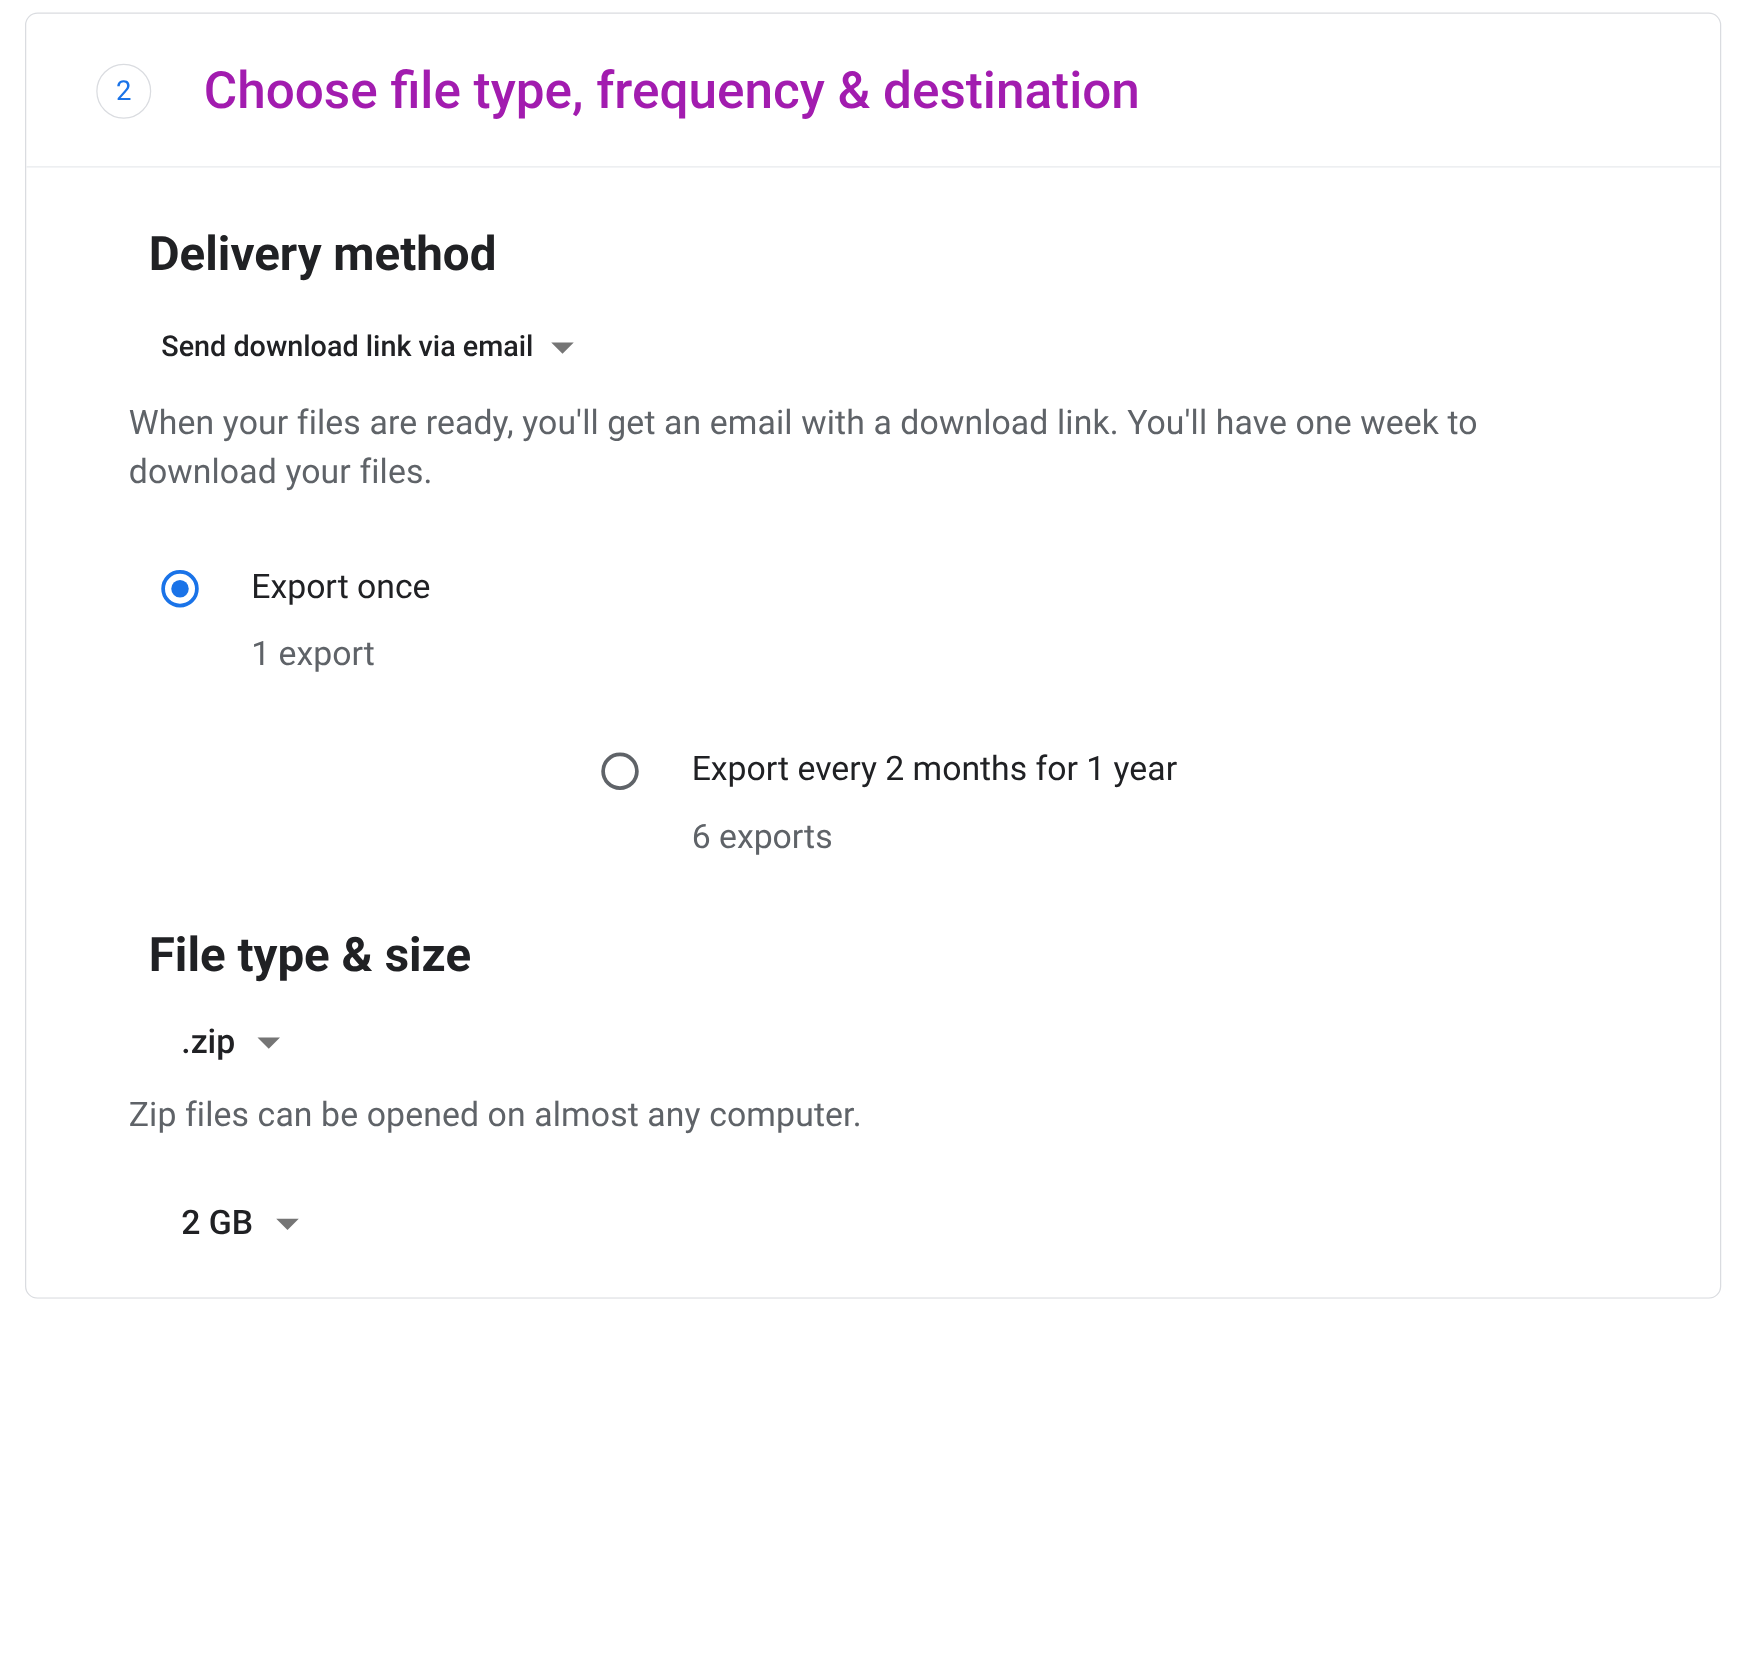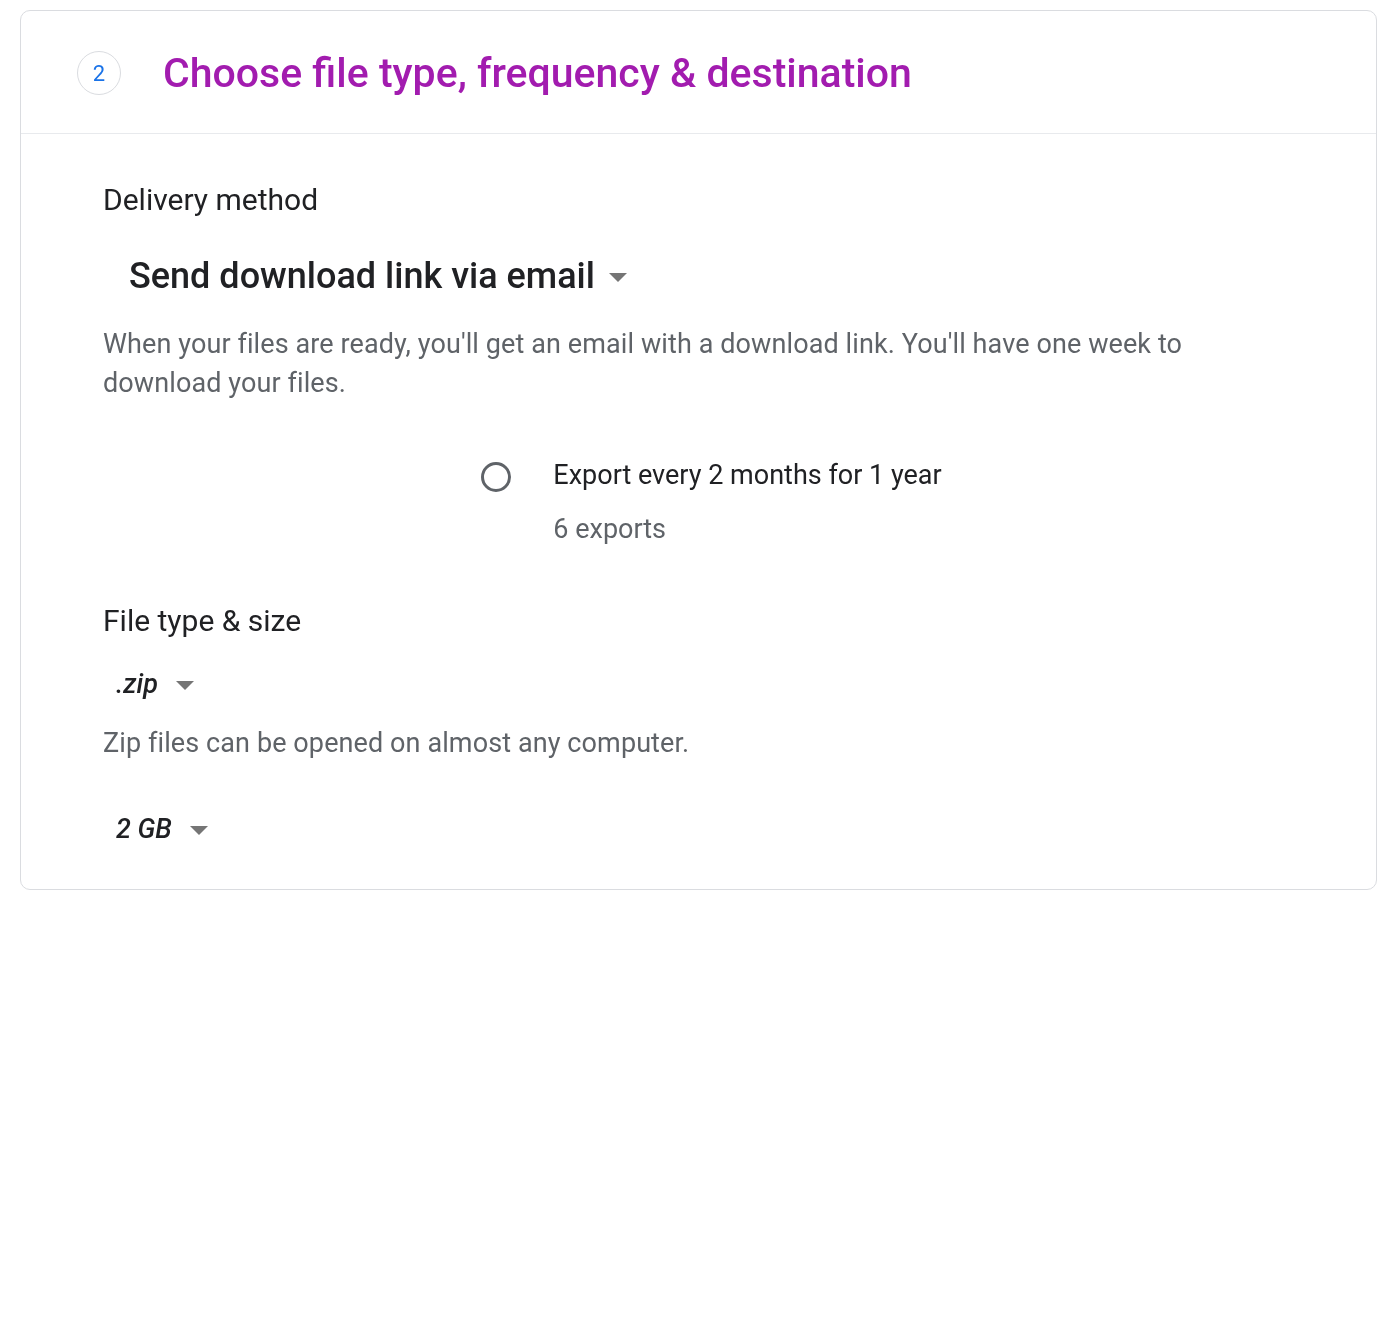--- a/index.html
+++ b/index.html
@@ -43,38 +43,39 @@
     .card-title {
       font-size: 41px;
       font-weight: 500;
       color: #a21caf;
       letter-spacing: 0;
     }
     .card-body {
       padding: 48px 82px 20px 82px;
     }
     .section-heading {
-      font-size: 30px;
-      font-weight: 400;
+      font-size: 38px;
+      font-weight: 700;
       color: #202124;
       margin-bottom: 38px;
+      margin-left: 16px;
     }
     .section-heading.tight {
       margin-bottom: 30px;
     }
     .dropdown-row {
       display: inline-flex;
       align-items: center;
       gap: 14px;
       cursor: pointer;
       margin-left: 26px;
       margin-bottom: 28px;
     }
     .dropdown-label {
-      font-size: 36px;
+      font-size: 23px;
       font-weight: 500;
       color: #202124;
       text-align: center;
     }
     .dropdown-caret {
       width: 0;
       height: 0;
       border-left: 9px solid transparent;
       border-right: 9px solid transparent;
       border-top: 9px solid #757575;
@@ -143,23 +144,22 @@
     .radio-sublabel {
       font-size: 27px;
       color: #5f6368;
       font-weight: 400;
     }
     .dropdown-small {
       display: inline-flex;
       align-items: center;
       gap: 18px;
       cursor: pointer;
-      margin-left: 13px;
+      margin-left: 42px;
       margin-bottom: 24px;
-      font-style: italic;
     }
     .dropdown-small-label {
       font-size: 27px;
       font-weight: 500;
       color: #202124;
     }
     .last-desc {
       margin-bottom: 0;
     }
   </style>
@@ -180,20 +180,27 @@
     <div class="dropdown-row">
       <span class="dropdown-label">Send download link via email</span>
       <span class="dropdown-caret"></span>
     </div>
 
     <div class="description">When your files are ready, you'll get an email with a download link. You'll have one week to download your files.</div>
 
     
 
     <div class="radio-group">
+      <div class="radio-item">
+        <div class="radio-circle selected"></div>
+        <div class="radio-text-group">
+          <div class="radio-label">Export once</div>
+          <div class="radio-sublabel">1 export</div>
+        </div>
+      </div>
 
       <div class="radio-item">
         <div class="radio-circle unselected"></div>
         <div class="radio-text-group">
           <div class="radio-label">Export every 2 months for 1 year</div>
           <div class="radio-sublabel">6 exports</div>
         </div>
       </div>
     </div>
 

